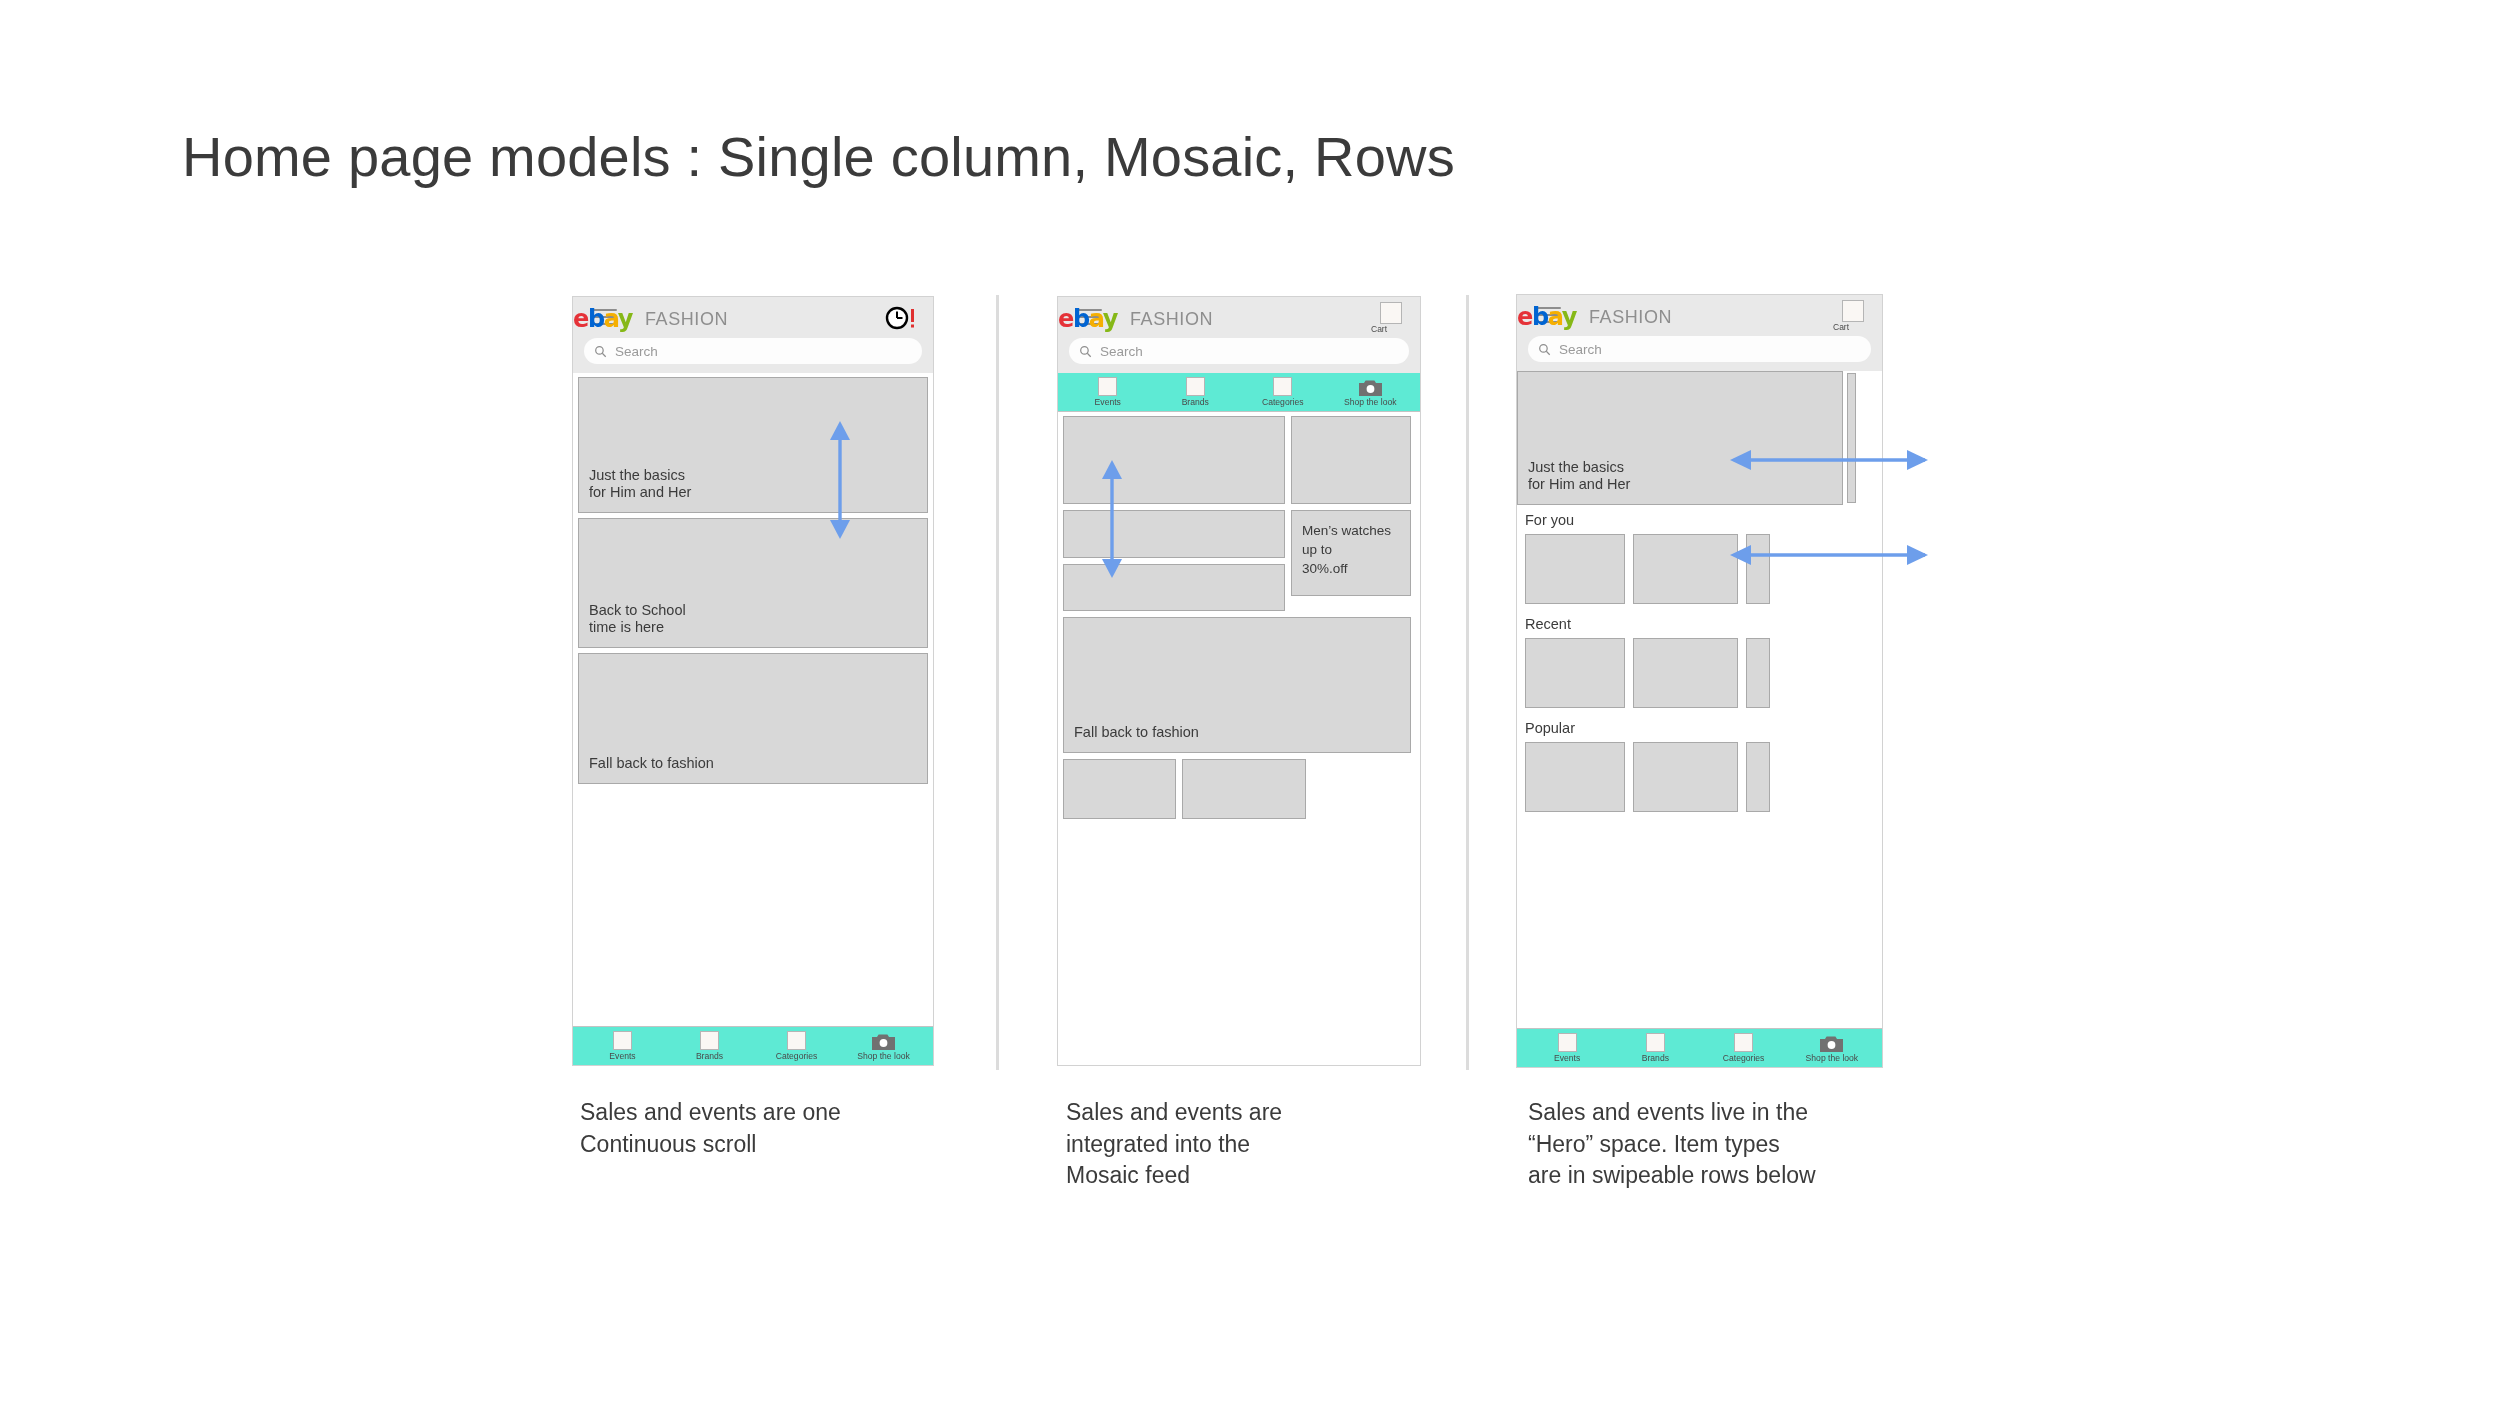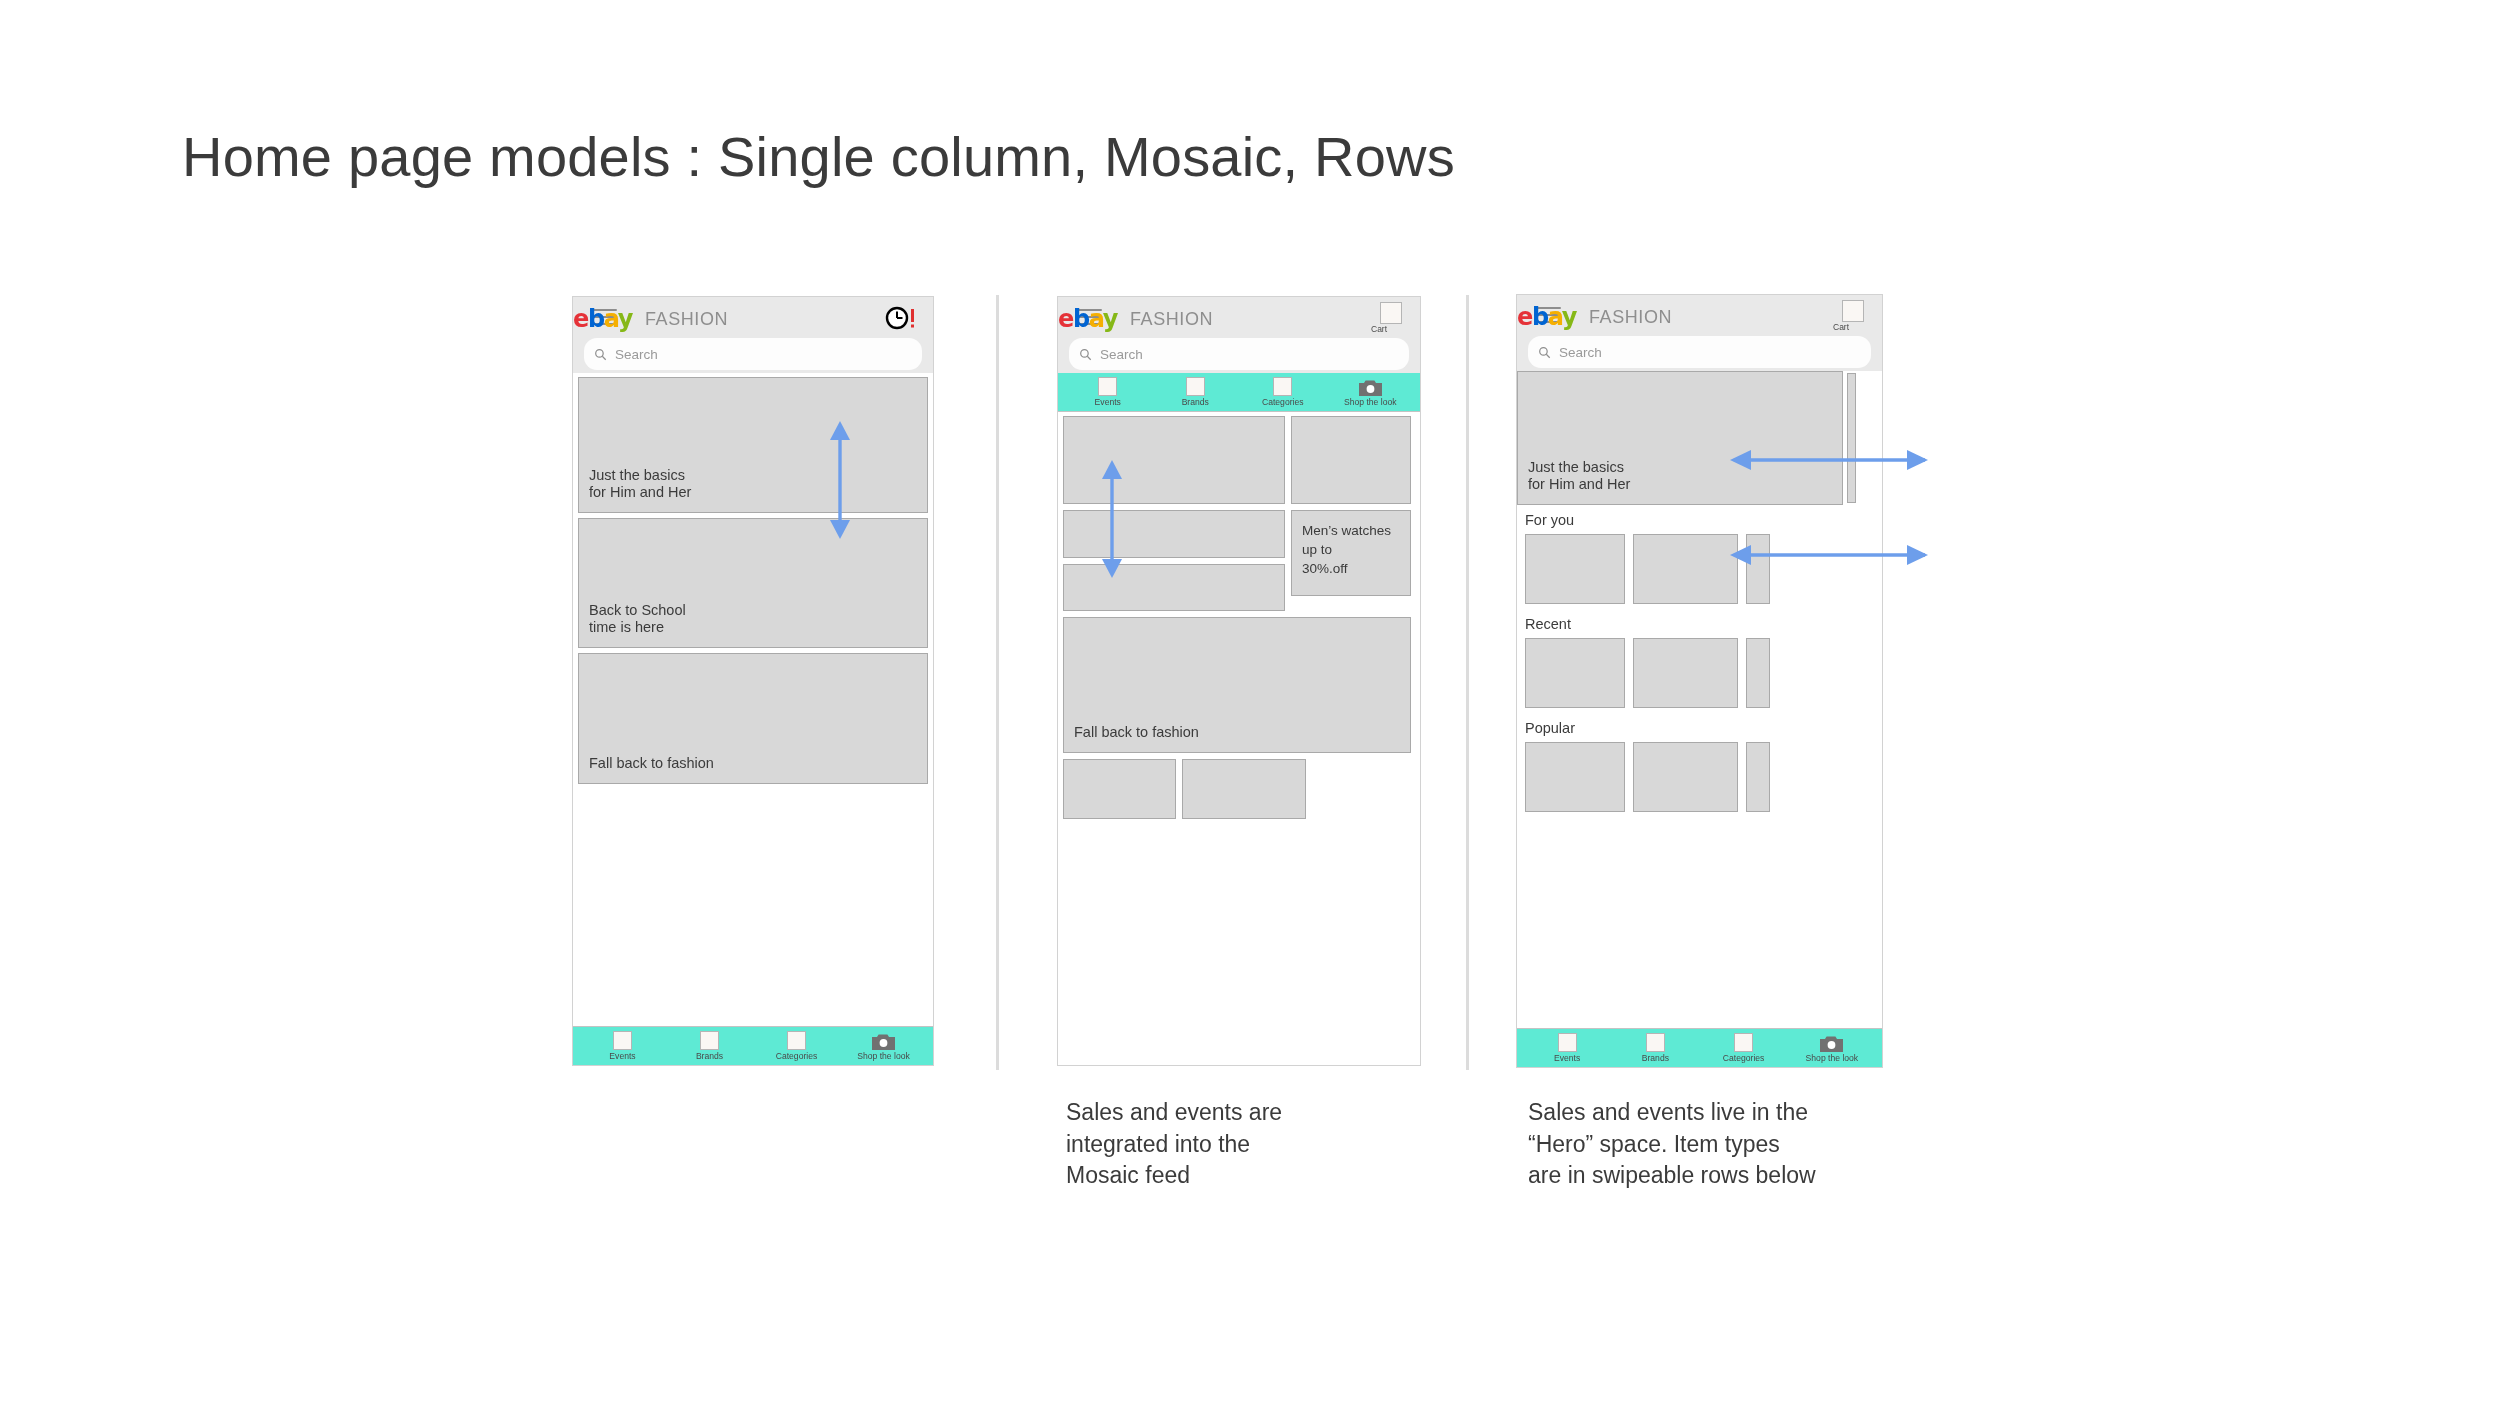--- a/index.html
+++ b/index.html
@@ -117,21 +117,21 @@
     font-size: 8.5px;
     color: #4a4a4a;
     margin-top: 1px;
     line-height: 1;
   }
 
   
   .search-bar {
     position: absolute;
     left: 11px; right: 11px; top: 41px;
-    height: 32px;
+    height: 26px;
     background: #fdfdfd;
     border-radius: 13px;
     display: flex;
     align-items: center;
     padding-left: 10px;
   }
   .search-icon { width: 13px; height: 13px; flex: 0 0 auto; }
   .search-placeholder {
     font-size: 13.5px;
     color: #9a9a9a;
@@ -541,20 +541,22 @@
       <polygon points="1,151 22,141 22,161" fill="#6d9eeb"></polygon>
       <polygon points="199,151 178,141 178,161" fill="#6d9eeb"></polygon>
     </svg>
     <svg class="arrow-svg" style="left:212px; top:240px;" width="200" height="40" viewBox="0 0 200 40">
       <line x1="20" y1="20" x2="196" y2="20" stroke="#6d9eeb" stroke-width="3.4"></line>
       <polygon points="1,20 22,10 22,30" fill="#6d9eeb"></polygon>
       <polygon points="199,20 178,10 178,30" fill="#6d9eeb"></polygon>
     </svg>
   </div>
 
+  <div class="caption" id="cap1">Sales and events are one
+Continuous scroll</div>
   <div class="caption" id="cap2">Sales and events are
 integrated into the
 Mosaic feed</div>
   <div class="caption" id="cap3">Sales and events live in the
 “Hero” space. Item types
 are in swipeable rows below</div>
 
 </div>
 
 </body></html>

